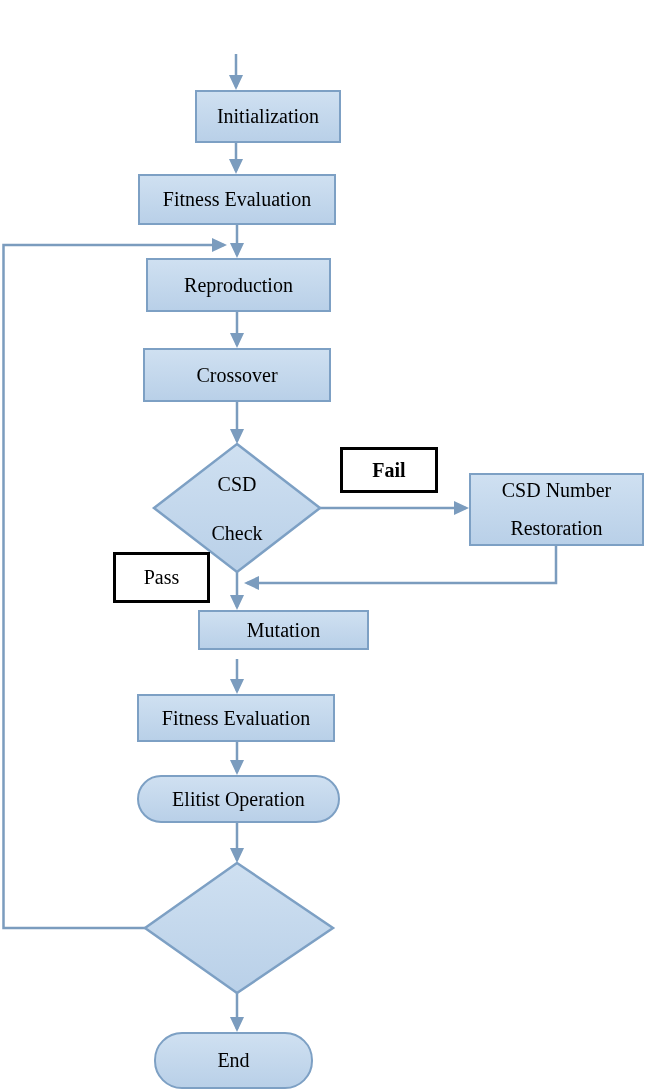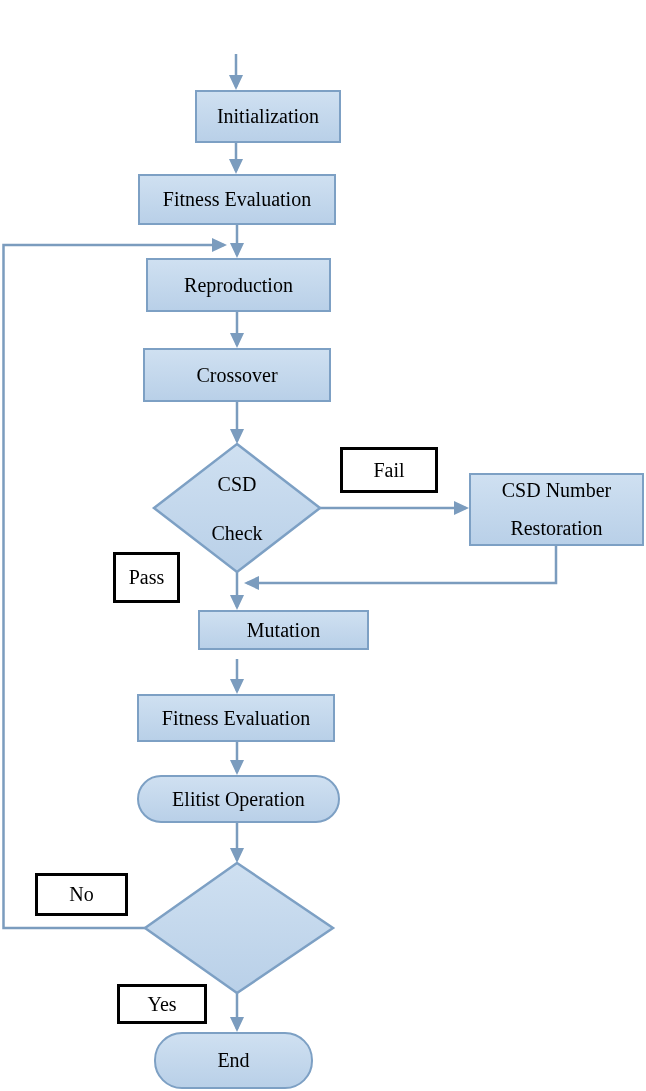--- a/index.html
+++ b/index.html
@@ -49,22 +49,22 @@
   #n-repro    { left:146px; top:258px;  width:185px; height:54px; }
   #n-cross    { left:143px; top:348px;  width:188px; height:54px; }
   #t-csd      { left:154px; top:444px;  width:166px; height:128px; }
   #n-restore  { left:469px; top:473px;  width:175px; height:73px; }
   #n-mutation { left:162px; top:610px;  width:171px; height:40px;margin-left:36px; }
   #n-fit2     { left:137px; top:694px;  width:198px; height:48px; }
   #n-elitist  { left:137px; top:775px;  width:203px; height:48px;border-radius:24px; }
   #t-maxiter  { left:145px; top:863px;  width:188px; height:130px; }
   #n-end      { left:154px; top:1032px; width:159px; height:57px;align-items:center; }
 
-  #l-fail { left:340px; top:447px; width:98px; height:46px; }
-  #l-pass { left:113px; top:552px; width:67px; height:51px; }
+  #l-fail { left:340px; top:447px; width:98px; height:46px;font-weight:bold; }
+  #l-pass { left:113px; top:552px; width:97px; height:51px; }
   #l-no   { left:35px;  top:873px; width:93px; height:43px; }
   #l-yes  { left:117px; top:984px; width:90px; height:40px; }
 
   .wire { stroke:var(--connector,#7b9cbe); stroke-width:2.5; fill:none; }
   .shape { fill:url(#nodeGrad); stroke:var(--node-border,#7da0c4); stroke-width:2.5; }
 </style>
 </head>
 <body>
 
 <div id="canvas">
@@ -141,20 +141,14 @@
   <div class="node terminator" id="n-end">
     <span>End</span>
   </div>
 
   <div class="edge-label" id="l-fail">
     <span>Fail</span>
   </div>
   <div class="edge-label" id="l-pass">
     <span>Pass</span>
   </div>
-  <div class="edge-label" id="l-no">
-    <span>No</span>
-  </div>
-  <div class="edge-label" id="l-yes">
-    <span>Yes</span>
-  </div>
 
 </div>
 
 </body></html>

